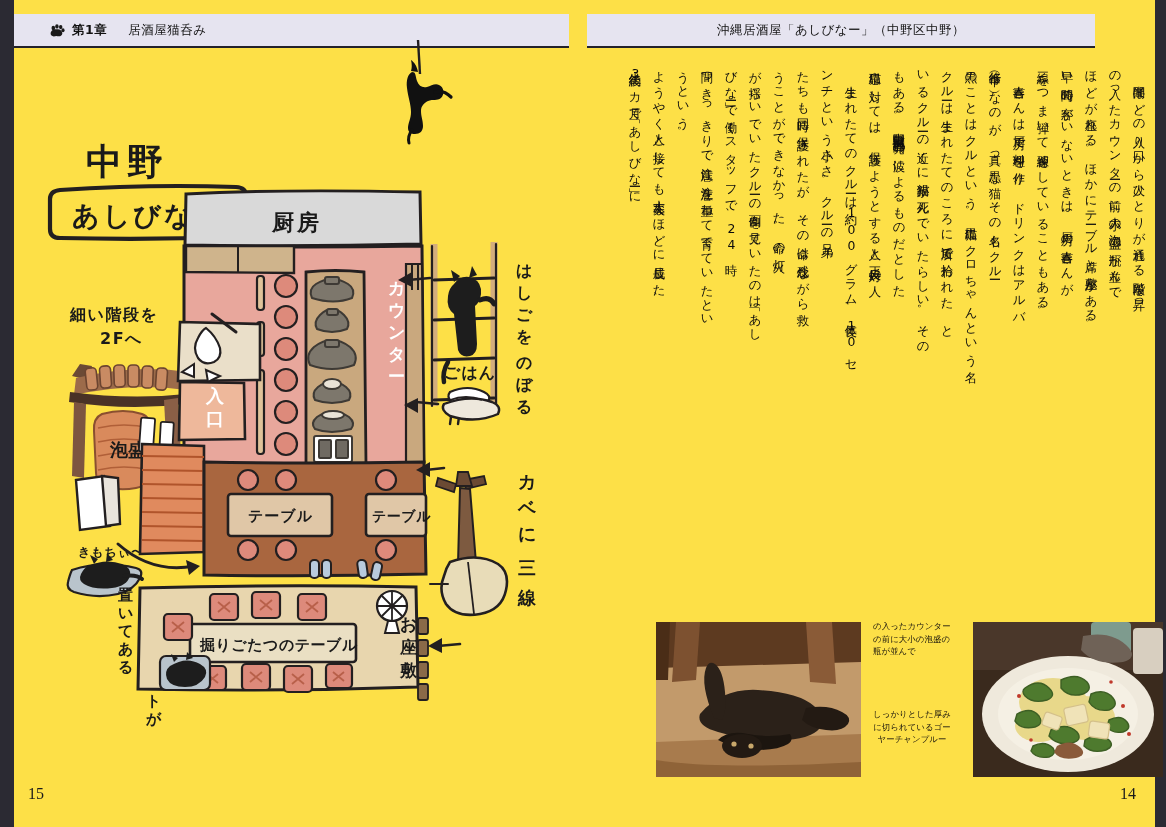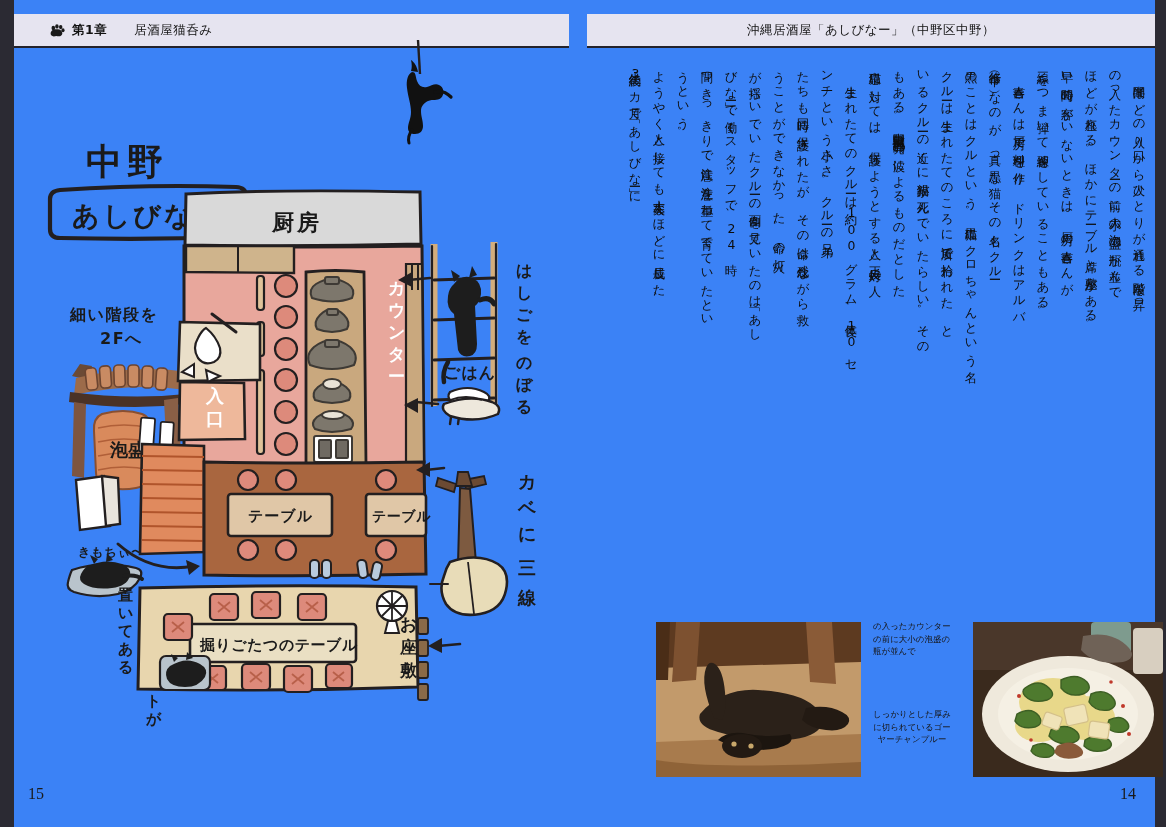--- a/index.html
+++ b/index.html
@@ -5,54 +5,54 @@
   * { box-sizing: border-box; margin: 0; padding: 0; }
   html, body {
     width: 1166px; height: 827px;
     background: #ffffff;
     font-family: "DejaVu Sans", "Liberation Sans", sans-serif;
     overflow: hidden;
   }
   #spread { position: relative; width: 1166px; height: 827px; background: #fff; }
 
   
-  .page { position: absolute; top: 0; height: 827px; background: #3b82f6; padding-left: 20px; }
+  .page { position: absolute; top: 0; height: 827px; background: #fde047; padding-left: 20px; }
   #page-left  { left: 0;   width: 583px; }
   #page-right { left: 583px; width: 583px; }
 
   
   .edge-bar {
     position: absolute; top: 0; left: 0; width: 14px; height: 827px;
     background: #2b2a33;
   }
   .edge-bar-right {
     position: absolute; top: 0; right: 0; width: 11px; height: 827px;
     background: #2b2a33;
   }
 
   
   .runhead {
     position: absolute; height: 34px;
     background: #e6e4f0;
     border-bottom: 2px solid #23222b;
   }
   #runhead-left  { left: 14px; top: 14px; width: 555px; }
-  #runhead-right { left: 4px;  top: 14px; width: 568px; }
+  #runhead-right { left: 4px;  top: 14px; width: 508px; }
 
   .runhead-inner {
     display: flex; align-items: center; height: 100%;
     font-size: 12.5px; color: #111; letter-spacing: .5px;
   }
   #runhead-left .runhead-inner { padding-left: 36px; gap: 7px; }
   #runhead-right .runhead-inner { justify-content: center; }
 
   .paw-icon { width: 15px; height: 13px; display:block; flex: none; }
 
   .chapter-no { font-weight: 600; }
-  .chapter-title { margin-left: 20px; }
+  .chapter-title { margin-left: 14px; }
 
   
   .folio {
     position: absolute; bottom: 24px;
     font-size: 16px; color: #1a1a1a;
     font-family: "Liberation Serif", serif;
   }
   #folio-left  { left: 28px; }
   #folio-right { right: 30px; margin-left: 18px; }
 

